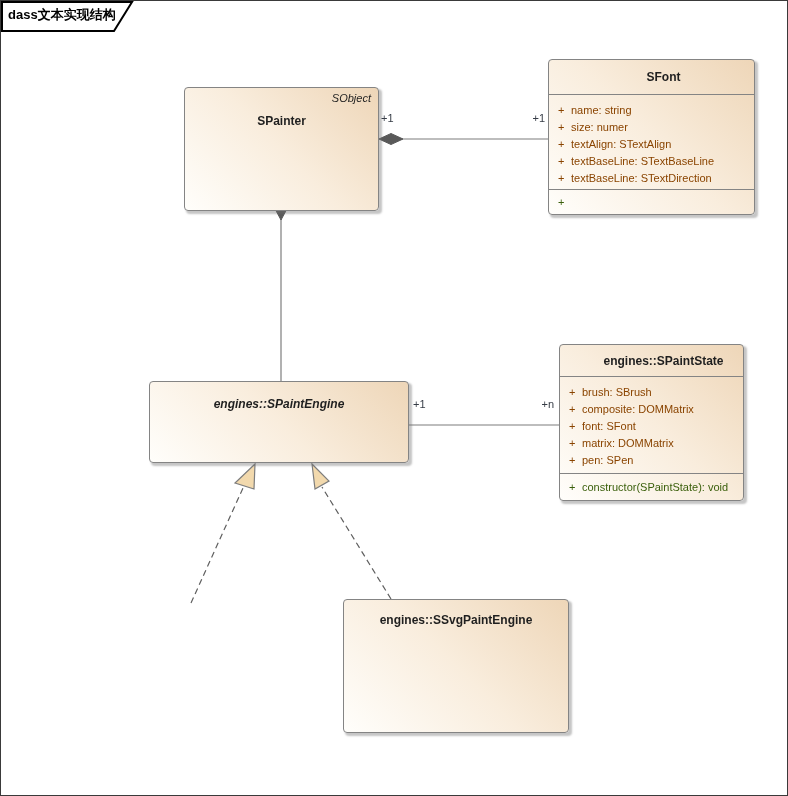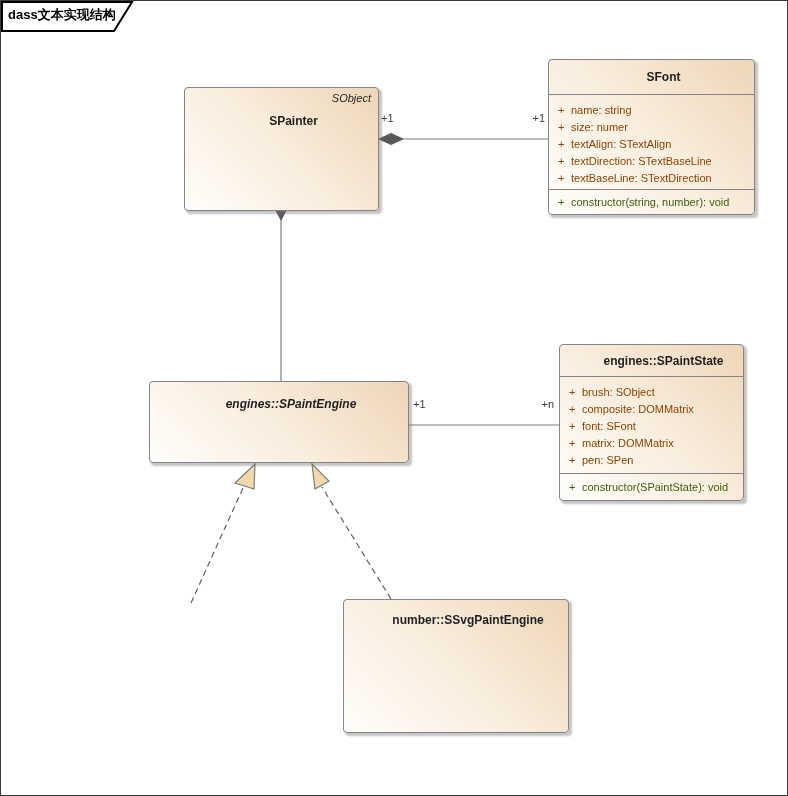--- a/index.html
+++ b/index.html
@@ -32,21 +32,21 @@
     background:linear-gradient(45deg,#fffefb 0%,#f9eddd 50%,#eed6b8 100%);
     border:1px solid var(--box-border);
     border-radius:4px;
     box-shadow:2.5px 2.5px 2px rgba(110,110,110,0.4);
     display:flex;flex-direction:column;
   }
   .class-title{
     font-size:12px;font-weight:bold;color:var(--title-text);
     text-align:center;width:100%;
   }
-  .simple .class-title{position:absolute;left:12px;}
+  .simple .class-title{position:absolute;left:0;}
   .abstract .class-title{font-style:italic;}
   .parent-tag{
     position:absolute;top:4px;right:7px;
     font-size:11px;font-style:italic;color:#1f1f1f;
   }
   .compartment-title{
     display:flex;align-items:center;justify-content:center;
     flex:0 0 auto;
     margin-left:24px;
   }
@@ -126,47 +126,46 @@
       <div class="member">
         <span class="vis">+</span>
         <span>size: numer</span>
       </div>
       <div class="member">
         <span class="vis">+</span>
         <span>textAlign: STextAlign</span>
       </div>
       <div class="member">
         <span class="vis">+</span>
-        <span>textDirection: STextBaseLine</span>
+        <span>textBaseLine: STextBaseLine</span>
       </div>
       <div class="member">
         <span class="vis">+</span>
         <span>textBaseLine: STextDirection</span>
       </div>
     </div>
     <div class="compartment ops">
       <div class="member">
         <span class="vis">+</span>
-        <span>constructor(string, number): void</span>
       </div>
     </div>
   </div>
 
   <div class="uml-class simple abstract" style="left:148px;top:380px;width:260px;height:82px;">
     <div class="class-title" style="top:15px;">engines::SPaintEngine</div>
   </div>
 
   <div class="uml-class" style="left:558px;top:343px;width:185px;height:157px;">
     <div class="compartment-title" style="height:31px;">
       <div class="class-title">engines::SPaintState</div>
     </div>
     <div class="compartment attrs" style="height:97px;">
       <div class="member">
         <span class="vis">+</span>
-        <span>brush: SObject</span>
+        <span>brush: SBrush</span>
       </div>
       <div class="member">
         <span class="vis">+</span>
         <span>composite: DOMMatrix</span>
       </div>
       <div class="member">
         <span class="vis">+</span>
         <span>font: SFont</span>
       </div>
       <div class="member">
@@ -181,21 +180,21 @@
     <div class="compartment ops">
       <div class="member">
         <span class="vis">+</span>
         <span>constructor(SPaintState): void</span>
       </div>
     </div>
   </div>
 
 
   <div class="uml-class simple" style="left:342px;top:598px;width:226px;height:134px;">
-    <div class="class-title" style="top:13px;">number::SSvgPaintEngine</div>
+    <div class="class-title" style="top:13px;">engines::SSvgPaintEngine</div>
   </div>
 
   <span class="mult" style="left:380px;top:111px;">+1</span>
   <span class="mult right" style="left:521px;top:111px;width:23px;">+1</span>
   <span class="mult" style="left:412px;top:397px;">+1</span>
   <span class="mult right" style="left:530px;top:397px;width:23px;">+n</span>
 
 </div>
 
 </body></html>

